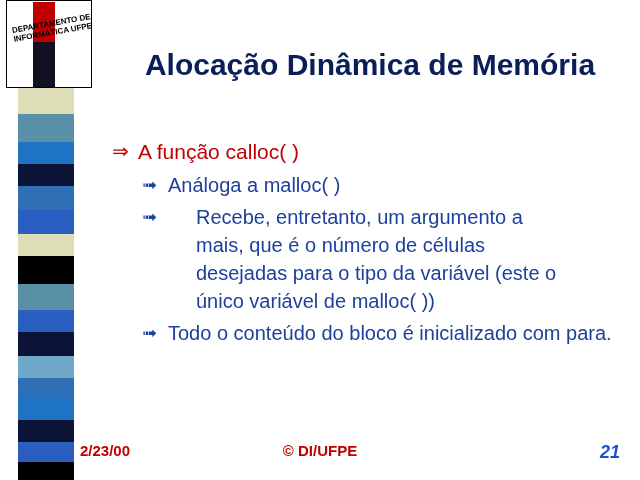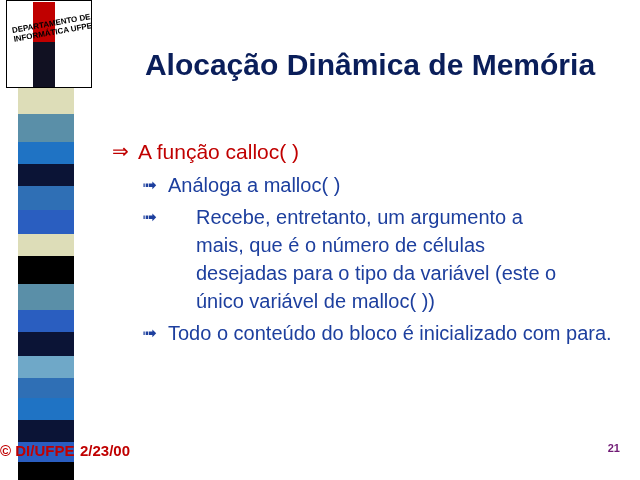--- a/index.html
+++ b/index.html
@@ -137,31 +137,33 @@
     top: 442px;
     color: #c00000;
     font-size: 15px;
     font-weight: bold;
   }
   #footer-center {
     position: absolute;
     left: 0;
     top: 442px;
     width: 640px;
+    text-align: center;
     color: #c00000;
     font-size: 15px;
     font-weight: bold;
   }
   #footer-page {
     position: absolute;
     right: 20px;
     top: 442px;
-    color: #701a75;
-    font-size: 11px;
-    font-weight: bold;
+    color: #1d4ed8;
+    font-size: 18px;
+    font-weight: bold;
+    font-style: italic;
   }
 </style>
 </head>
 <body>
 
 <div id="slide">
 
   <div id="left-strip">
       <div class="strip-band" style="top: 0px; height: 88px; background: rgb(11, 20, 54);"></div>
       <div class="strip-band" style="top: 88px; height: 26px; background: rgb(221, 221, 184);"></div>

